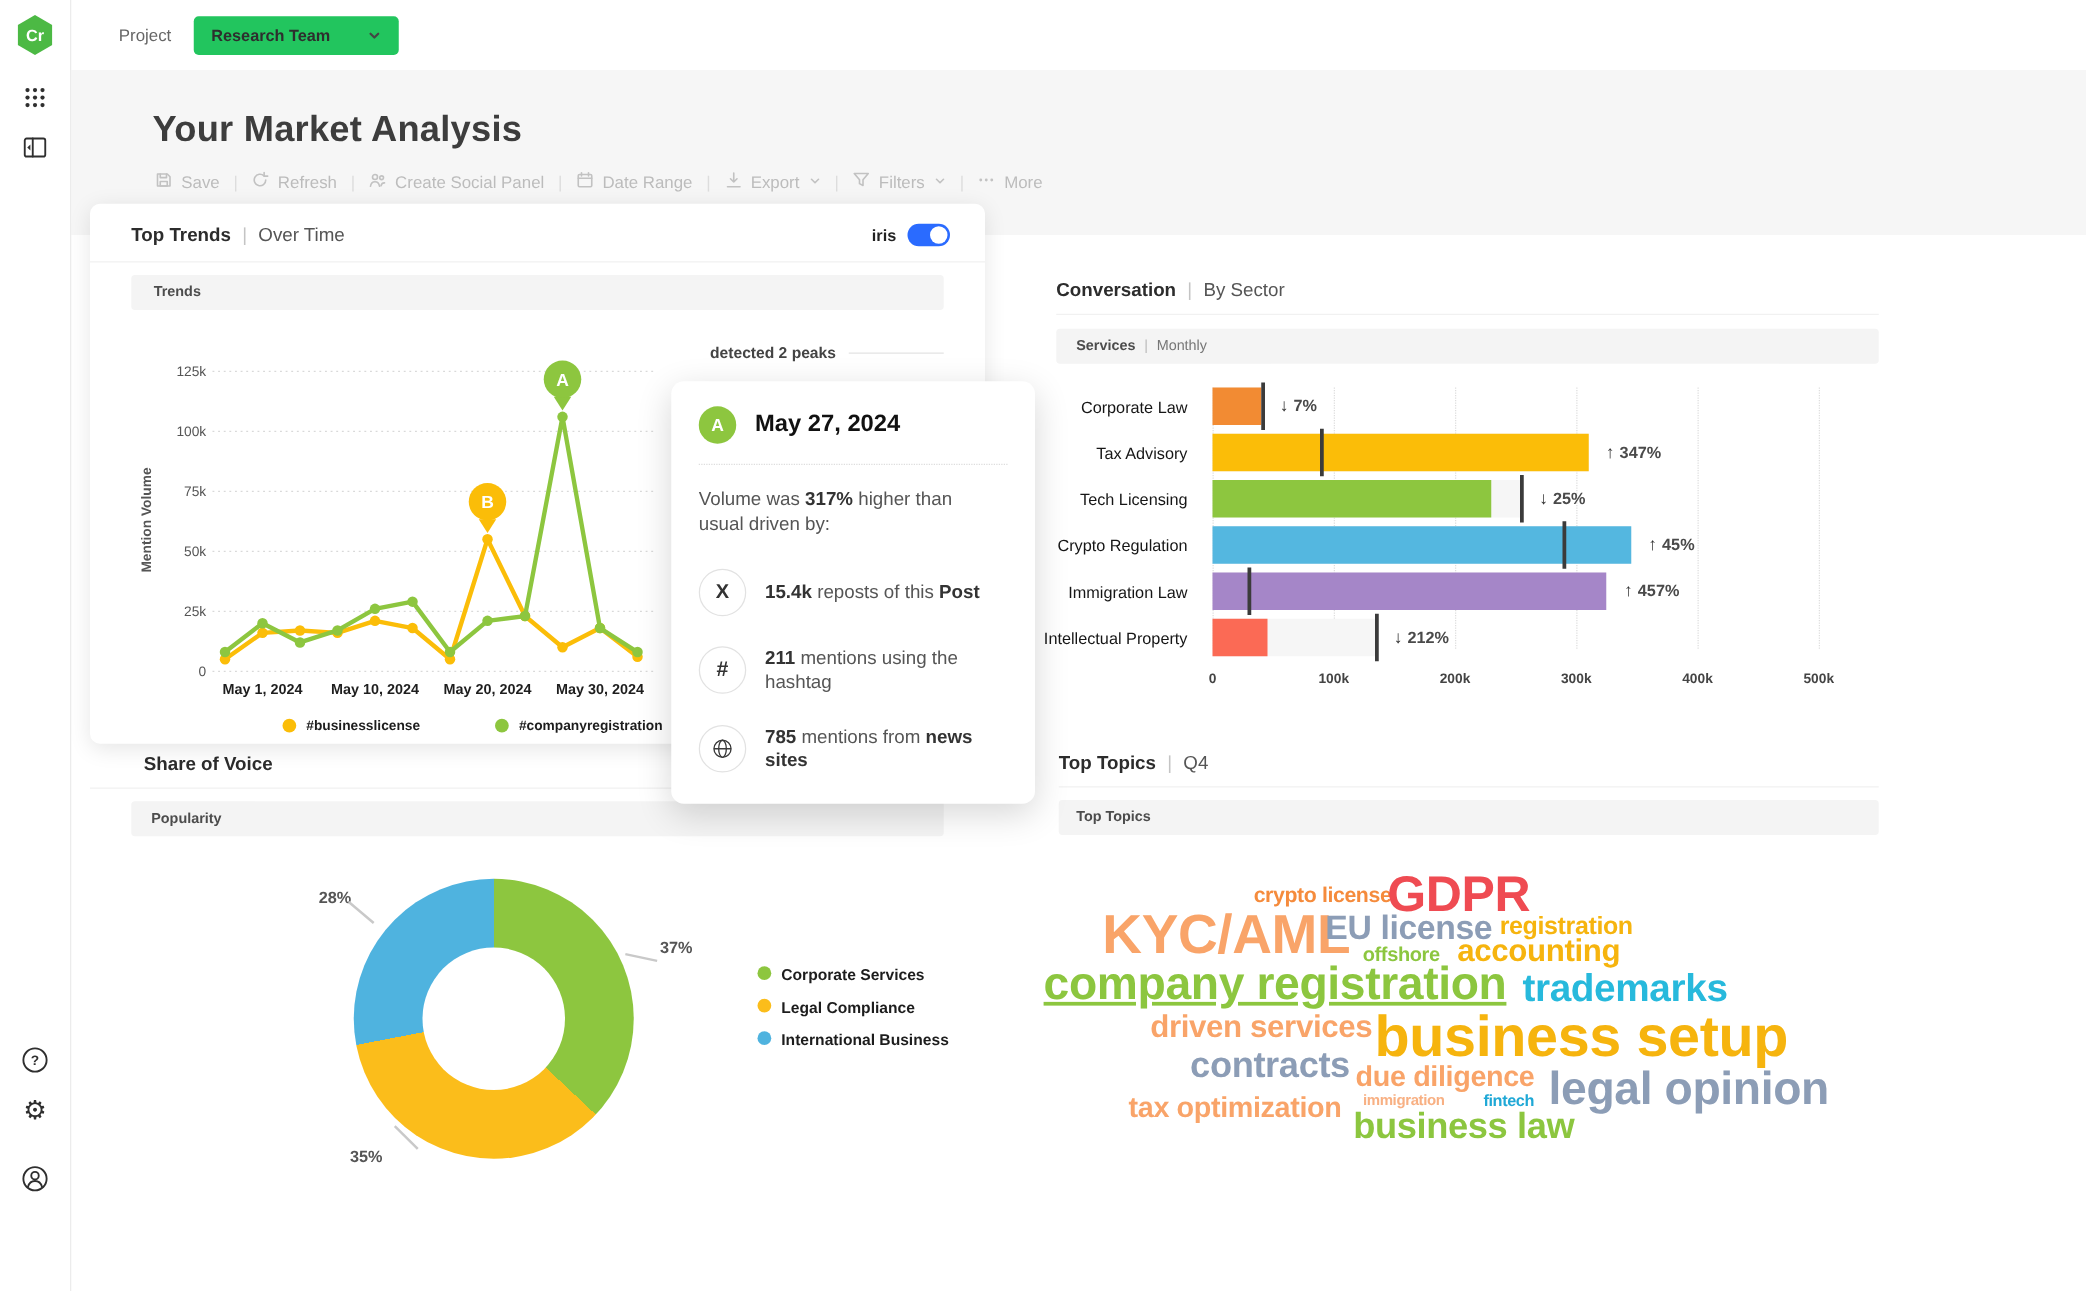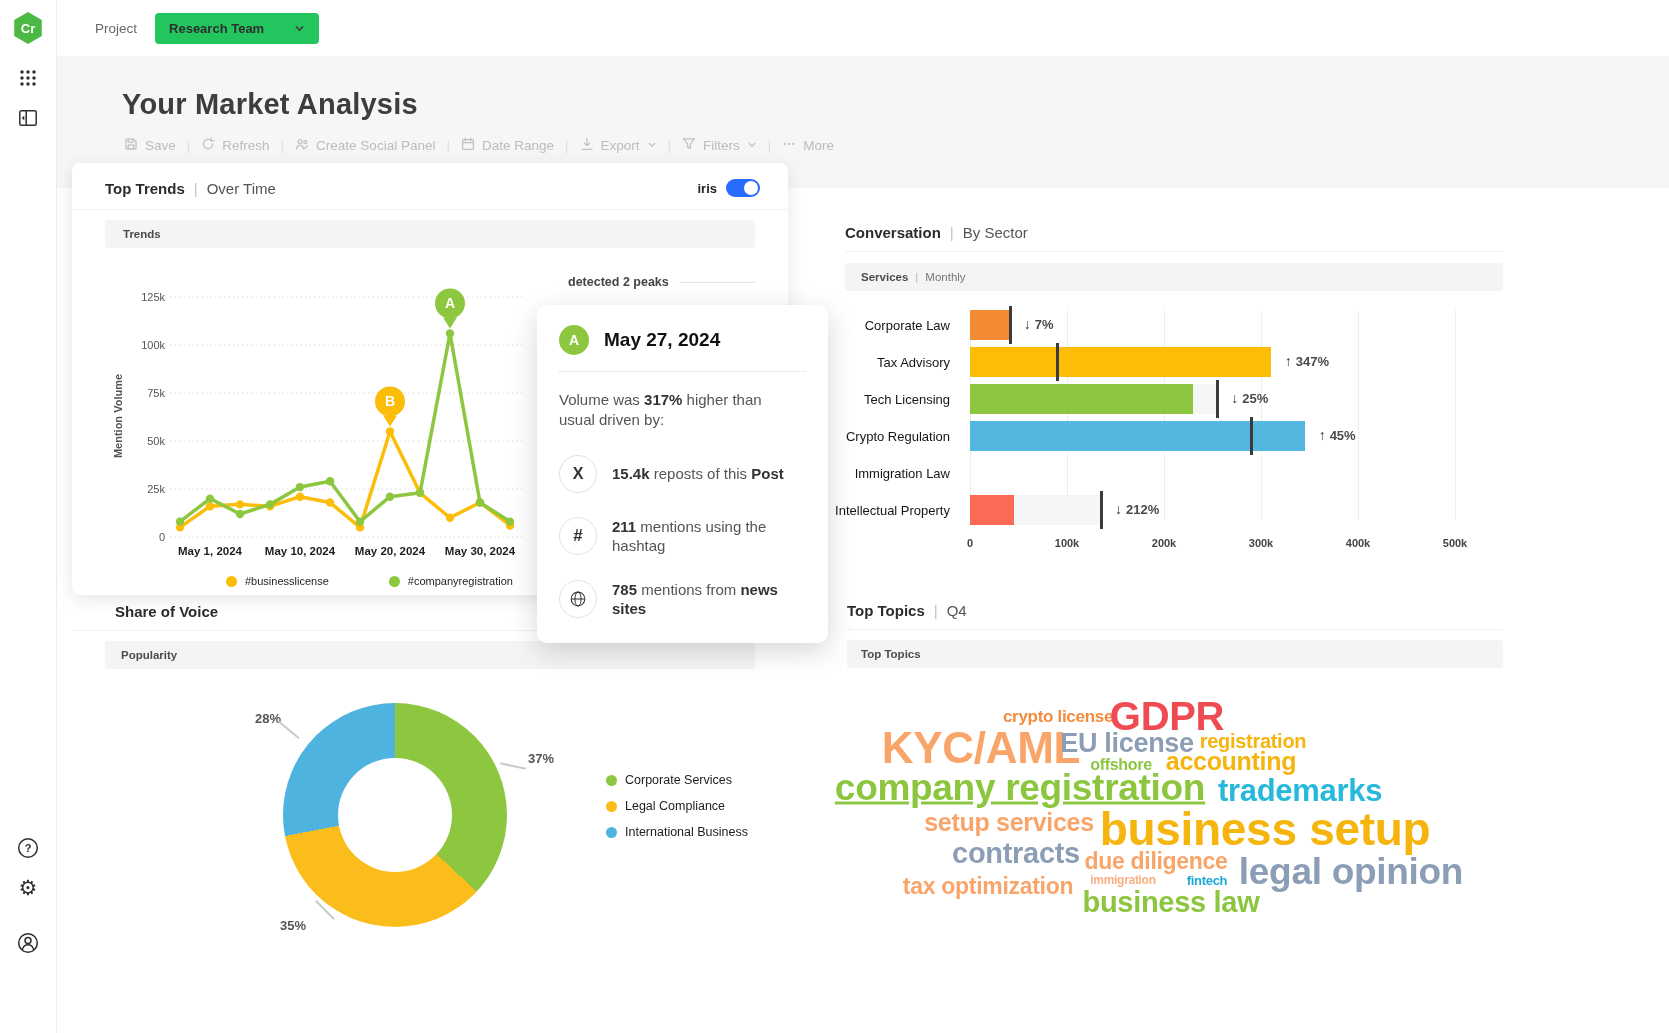--- a/index.html
+++ b/index.html
@@ -47,21 +47,21 @@
   .switch .knob{position:absolute;right:2px;top:2px;width:14px;height:14px;border-radius:50%;background:#fff;}
   .trends-card .graybar{margin:10px 33px 0;height:28px;padding-left:18px;}
   .ylabel{position:absolute;left:-34px;top:247px;width:160px;text-align:center;font-size:11px;font-weight:700;color:#555;transform:rotate(-90deg);}
   #trend-svg{position:absolute;left:60px;top:104px;width:600px;height:310px;overflow:visible;}
   .tick{font-size:11px;fill:#555;}
   .xlab{font-size:11.5px;font-weight:700;fill:#1e1e1e;}
   .balloon-letter{font-size:14px;font-weight:700;fill:#fff;}
   .peaks-note{position:absolute;left:496px;right:33px;top:112px;display:flex;align-items:center;gap:10px;font-size:12.5px;font-weight:700;color:#444;}
   .peaks-note .pline{flex:1;height:1px;background:#e3e3e3;}
   .trend-legend{position:absolute;left:138px;top:412px;display:flex;gap:44px;}
-  .lg-item{display:flex;align-items:center;gap:8px;font-size:11px;font-weight:400;color:#1d1d1d;padding-left:16px;}
+  .lg-item{display:flex;align-items:flex-start;gap:8px;font-size:11px;font-weight:700;color:#1d1d1d;padding-left:16px;}
   .lg-dot{width:11px;height:11px;border-radius:50%;}
 
   
   .tooltip-card{position:absolute;left:537px;top:305px;width:291px;background:#fff;border-radius:10px;box-shadow:0 8px 28px rgba(0,0,0,.16);z-index:30;padding:20px 22px 24px;box-sizing:border-box;}
   .tt-head{display:flex;align-items:center;gap:15px;padding-bottom:16px;border-bottom:1px dotted #ddd;}
   .tt-badge{width:30px;height:30px;border-radius:50%;background:#8DC63F;color:#fff;font-size:14px;font-weight:700;display:flex;align-items:center;justify-content:center;}
   .tt-date{font-size:19px;font-weight:700;color:#111;}
   .tt-body{margin-top:18px;font-size:15px;color:#555;line-height:1.35;width:240px;}
   .tt-body .b,.tt-stat .b{font-weight:700;color:#333;}
   .tt-stat{display:flex;align-items:center;gap:15px;margin-top:24px;}
@@ -283,20 +283,26 @@
             <div class="bar-label">Crypto Regulation</div>
             <div class="bar-zone">
               <div class="bar-track" style="width: 69%;"></div>
               <div class="bar-fill" style="width: 69%; background: rgb(84, 183, 224);"></div>
               <div class="bar-marker" style="left: calc(58% - 1px);"></div>
               <div class="bar-delta" style="left: calc(69% + 14px);"><span class="arr">↑</span><span>45%</span></div>
             </div>
           </div>
           <div class="bar-row">
             <div class="bar-label">Immigration Law</div>
+            <div class="bar-zone">
+              <div class="bar-track" style="width: 65%;"></div>
+              <div class="bar-fill" style="width: 65%; background: rgb(165, 134, 200);"></div>
+              <div class="bar-marker" style="left: calc(6% - 1px);"></div>
+              <div class="bar-delta" style="left: calc(65% + 14px);"><span class="arr">↑</span><span>457%</span></div>
+            </div>
           </div>
           <div class="bar-row">
             <div class="bar-label">Intellectual Property</div>
             <div class="bar-zone">
               <div class="bar-track" style="width: 27%;"></div>
               <div class="bar-fill" style="width: 9%; background: rgb(251, 106, 85);"></div>
               <div class="bar-marker" style="left: calc(27% - 1px);"></div>
               <div class="bar-delta" style="left: calc(27% + 14px);"><span class="arr">↓</span><span>212%</span></div>
             </div>
           </div>
@@ -469,21 +475,21 @@
     <div class="cloud" id="cloud">
         <span class="cloud-word" style="left: 228px; top: 56px; font-size: 17px; color: rgb(245, 139, 60);">crypto license</span>
         <span class="cloud-word" style="left: 337px; top: 56px; font-size: 40px; color: rgb(239, 75, 82); font-weight: 800;">GDPR</span>
         <span class="cloud-word" style="left: 151px; top: 88px; font-size: 44px; color: rgb(249, 164, 105); font-weight: 800;">KYC/AML</span>
         <span class="cloud-word" style="left: 297px; top: 83px; font-size: 27px; color: rgb(140, 157, 182);">EU license</span>
         <span class="cloud-word" style="left: 423px; top: 81px; font-size: 20px; color: rgb(246, 180, 14);">registration</span>
         <span class="cloud-word" style="left: 291px; top: 105px; font-size: 16px; color: rgb(140, 198, 63);">offshore</span>
         <span class="cloud-word" style="left: 401px; top: 101px; font-size: 25px; color: rgb(246, 180, 14);">accounting</span>
         <span class="cloud-word" style="left: 190px; top: 127px; font-size: 37px; color: rgb(140, 198, 63); text-decoration: underline;">company registration</span>
         <span class="cloud-word" style="left: 470px; top: 130px; font-size: 31px; color: rgb(39, 185, 220);">trademarks</span>
-        <span class="cloud-word" style="left: 179px; top: 162px; font-size: 25px; color: rgb(249, 164, 105);">setup services</span>
+        <span class="cloud-word" style="left: 179px; top: 162px; font-size: 25px; color: rgb(249, 164, 105);">driven services</span>
         <span class="cloud-word" style="left: 435px; top: 169px; font-size: 46px; color: rgb(246, 180, 14); font-weight: 800;">business setup</span>
         <span class="cloud-word" style="left: 186px; top: 193px; font-size: 29px; color: rgb(140, 157, 182);">contracts</span>
         <span class="cloud-word" style="left: 326px; top: 201px; font-size: 23px; color: rgb(249, 164, 105);">due diligence</span>
         <span class="cloud-word" style="left: 521px; top: 211px; font-size: 37px; color: rgb(140, 157, 182);">legal opinion</span>
         <span class="cloud-word" style="left: 158px; top: 226px; font-size: 23px; color: rgb(249, 164, 105);">tax optimization</span>
         <span class="cloud-word" style="left: 293px; top: 220px; font-size: 12px; color: rgb(248, 176, 131);">immigration</span>
         <span class="cloud-word" style="left: 377px; top: 220px; font-size: 13px; color: rgb(31, 168, 214);">fintech</span>
         <span class="cloud-word" style="left: 341px; top: 242px; font-size: 29px; color: rgb(140, 198, 63);">business law</span>
       </div>
   </section>

